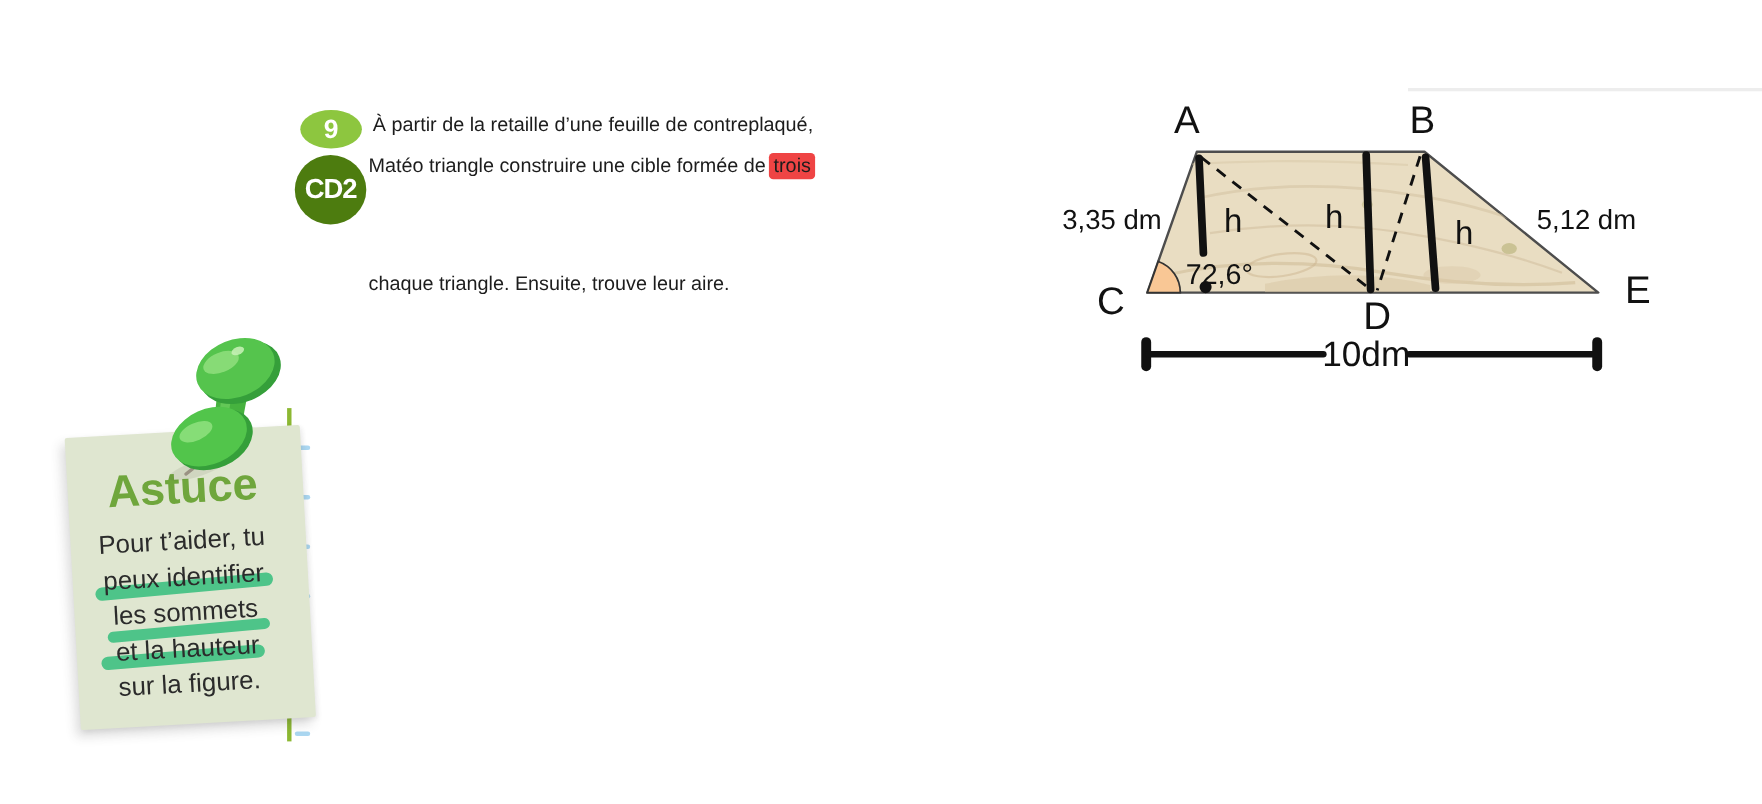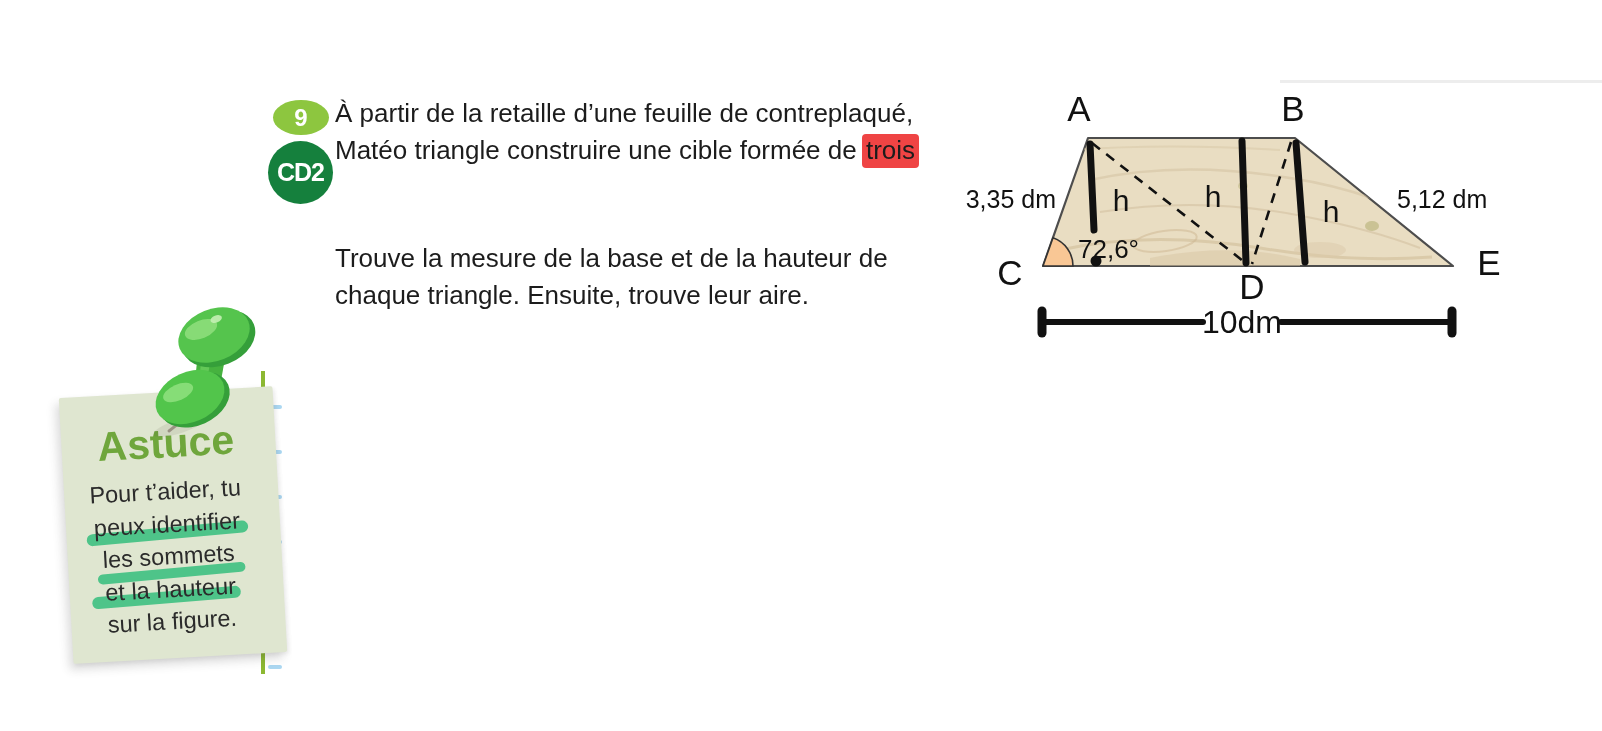--- a/index.html
+++ b/index.html
@@ -4,26 +4,26 @@
 <style>
   * { margin:0; padding:0; box-sizing:border-box; }
   body { background:#ffffff; font-family:"Liberation Sans", sans-serif; }
   #canvas { position:relative; width:1602px; height:731px; background:#ffffff; overflow:hidden; }
 
   
   .badge { position:absolute; display:flex; align-items:center; justify-content:center;
            color:#fff; font-weight:bold; }
   .badge-num { left:273px; top:100px; width:56px; height:35px; background:#8dc63f;
                border-radius:50%; font-size:24px; }
-  .badge-cd  { left:268px; top:141px; width:65px; height:63px; background:#15803d;
+  .badge-cd  { left:268px; top:141px; width:65px; height:63px; background:#4d7c0f;
                border-radius:50%; font-size:25px; letter-spacing:-1px; }
 
   
-  .para { position:absolute; left:335px; font-size:26px; line-height:37px;
-          color:#1c1c1c; white-space:nowrap; }
+  .para { position:absolute; left:335px; font-size:18px; line-height:37px;
+          color:#1c1c1c; white-space:nowrap;text-align:right; }
   .para-1 { top:95px; }
   .para-2 { top:240px; }
 
   .hl { background:#ef4444; border-radius:4px; padding:1px 4px 3px 4px; margin:0 -2px; }
 
   .strike-mid { position:relative; margin-left:10px; }
   .strike-mid::after { content:""; position:absolute; left:-6px; right:-14px; top:14px;
                        height:8px; background:#151515; border-radius:4px;
                        transform:rotate(-0.5deg); }
   .strike-low { position:relative; }
@@ -76,21 +76,20 @@
   <div class="badge badge-cd">
     <span>CD2</span>
   </div>
 
   <div class="para para-1">
     <div><span>À partir de la retaille d’une feuille de contreplaqué,</span></div>
     <div><span>Matéo triangle construire une cible formée de </span><span class="hl">trois</span></div>
   </div>
 
   <div class="para para-2">
-    <div><span>Trouve la mesure de la base et de la hauteur de</span></div>
     <div><span>chaque triangle. Ensuite, trouve leur aire.</span></div>
   </div>
 
   <svg class="figure-svg" viewBox="930 75 580 270">
     <defs>
       <clipPath id="trapClip">
         <polygon points="1043,266 1088,138 1295,138 1453,266"></polygon>
       </clipPath>
     </defs>
 

